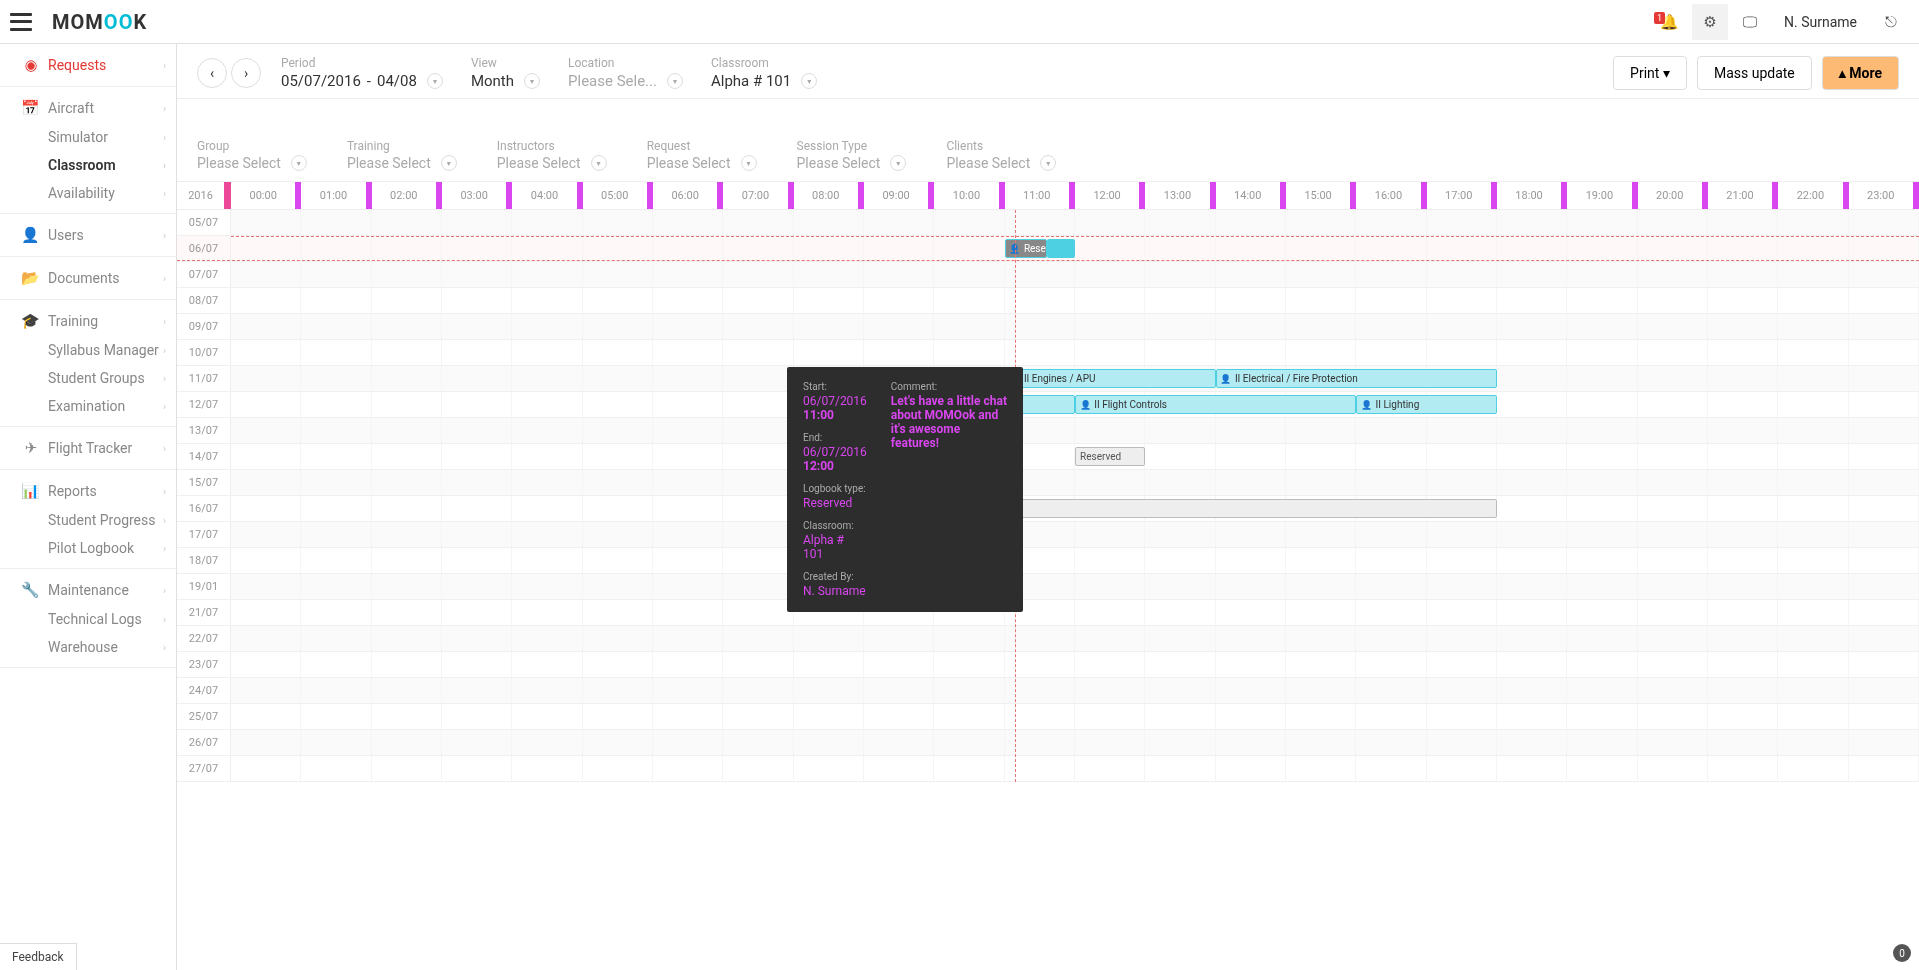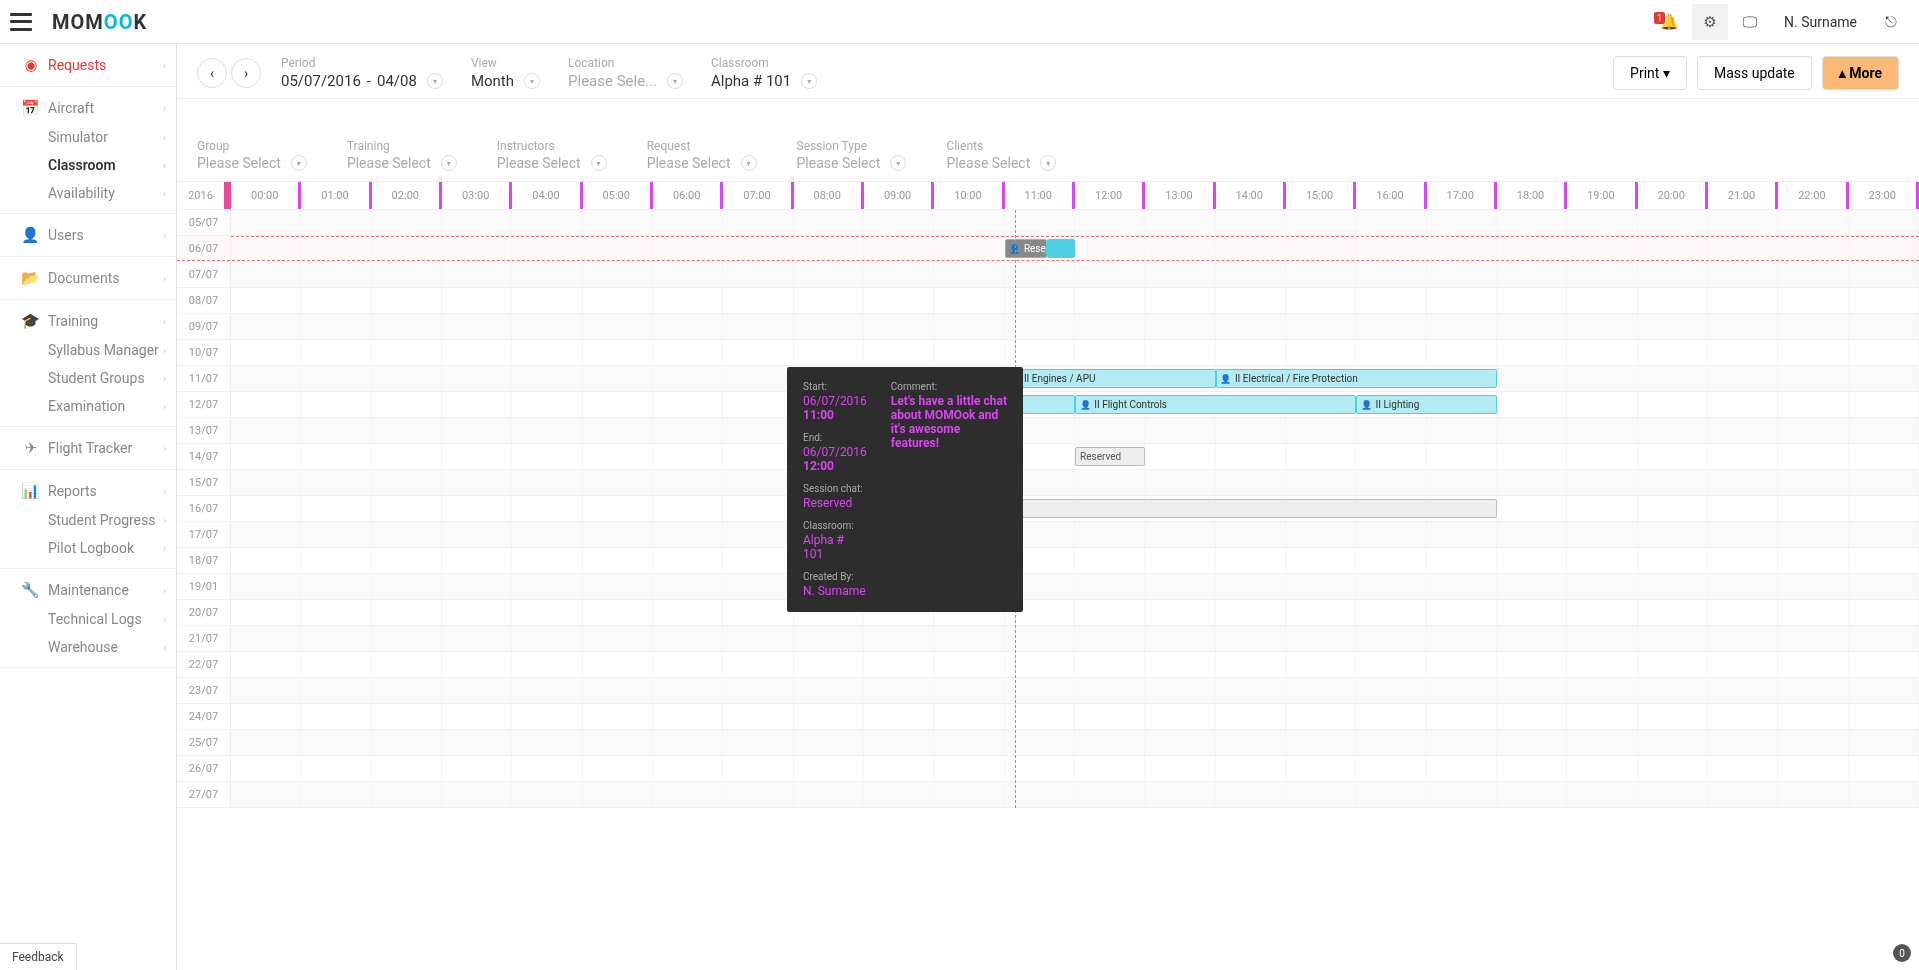--- a/index.html
+++ b/index.html
@@ -48,21 +48,21 @@
 
 .filter-row { display: flex; padding: 8px 20px 10px; gap: 40px; border-bottom: 1px solid #eee; }
 .filter-row .selector { margin-right: 0; margin-top: 32px; }
 .filter-row .sel-value { color: #aaa; font-size: 14px; }
 
 
 .schedule { flex: 1; overflow: auto; position: relative; }
 .time-header { display: flex; height: 28px; border-bottom: 1px solid #eee; position: sticky; top: 0; background: #fff; z-index: 3; }
 .year-cell { width: 54px; display: flex; align-items: center; justify-content: center; font-size: 11px; color: #999; border-right: 7px solid #ec4899; }
 .time-cols { flex: 1; display: flex; }
-.time-col { flex: 1; display: flex; align-items: center; justify-content: center; font-size: 11px; color: #999; border-right: 3px solid #d946ef; text-align: right; }
+.time-col { flex: 1; display: flex; align-items: center; justify-content: center; font-size: 11px; color: #999; border-right: 6px solid #d946ef; text-align: right; }
 .rows { position: relative; }
 .row { display: flex; height: 26px; border-bottom: 1px solid #f0f0f0; position: relative; }
 .row:nth-child(odd) .cells { background: #fafafa; }
 .date-cell { width: 54px; display: flex; align-items: center; justify-content: center; font-size: 11px; color: #999; border-right: 1px solid #eee; }
 .cells { flex: 1; position: relative; }
 .cells::before { content: ''; position: absolute; inset: 0; background-image: repeating-linear-gradient(to right, transparent 0, transparent calc(100%/24 - 1px), #f5f5f5 calc(100%/24 - 1px), #f5f5f5 calc(100%/24)); }
 .row.today { background: #fff8f8; text-align: right; }
 .row.today .cells::after { content: ''; position: absolute; left: 0; right: 0; top: 0; height: 1px; border-top: 1px dashed #e57373; }
 .row.today::after { content: ''; position: absolute; left: 0; right: 0; bottom: 0; height: 1px; border-bottom: 1px dashed #e57373; }
 .now-line { position: absolute; top: 0; bottom: 0; width: 0; border-left: 1px dashed #e57373; z-index: 2; }
@@ -437,24 +437,20 @@
           </div>
           <div class="row">
             <div class="date-cell">18/07</div>
             <div class="cells"></div>
           </div>
           <div class="row">
             <div class="date-cell">19/01</div>
             <div class="cells"></div>
           </div>
           <div class="row">
-            <div class="date-cell">20/07</div>
-            <div class="cells"></div>
-          </div>
-          <div class="row">
             <div class="date-cell">21/07</div>
             <div class="cells"></div>
           </div>
           <div class="row">
             <div class="date-cell">22/07</div>
             <div class="cells"></div>
           </div>
           <div class="row">
             <div class="date-cell">23/07</div>
             <div class="cells"></div>
@@ -481,21 +477,21 @@
 <div class="tt-col">
   <div class="tt-field">
               <div class="tt-lab">Start:</div>
               <div class="tt-val">06/07/2016 <b>11:00</b></div>
             </div>
   <div class="tt-field">
               <div class="tt-lab">End:</div>
               <div class="tt-val">06/07/2016 <b>12:00</b></div>
             </div>
   <div class="tt-field">
-              <div class="tt-lab">Session chat:</div>
+              <div class="tt-lab">Logbook type:</div>
               <div class="tt-val">Reserved</div>
             </div>
   <div class="tt-field">
               <div class="tt-lab">Classroom:</div>
               <div class="tt-val">Alpha # 101</div>
             </div>
   <div class="tt-field">
               <div class="tt-lab">Created By:</div>
               <div class="tt-val">N. Surname</div>
             </div>

